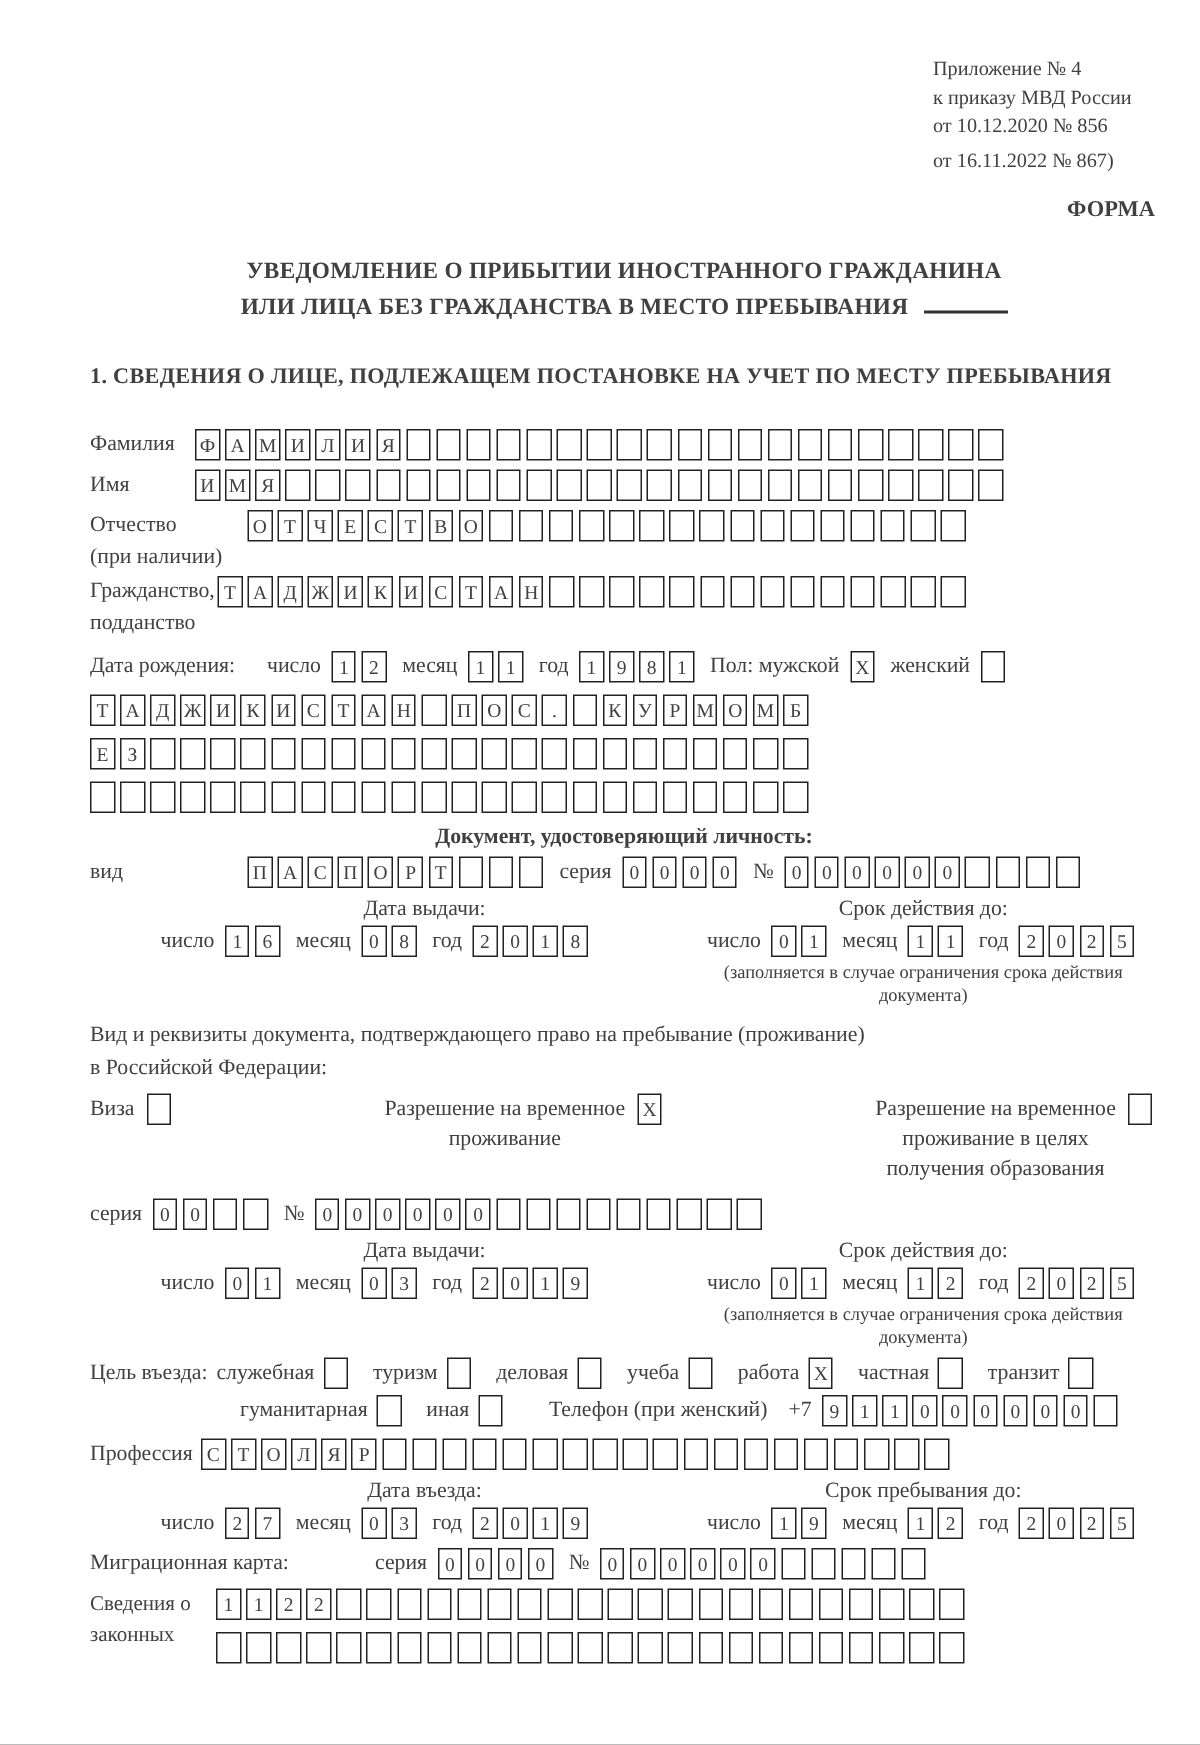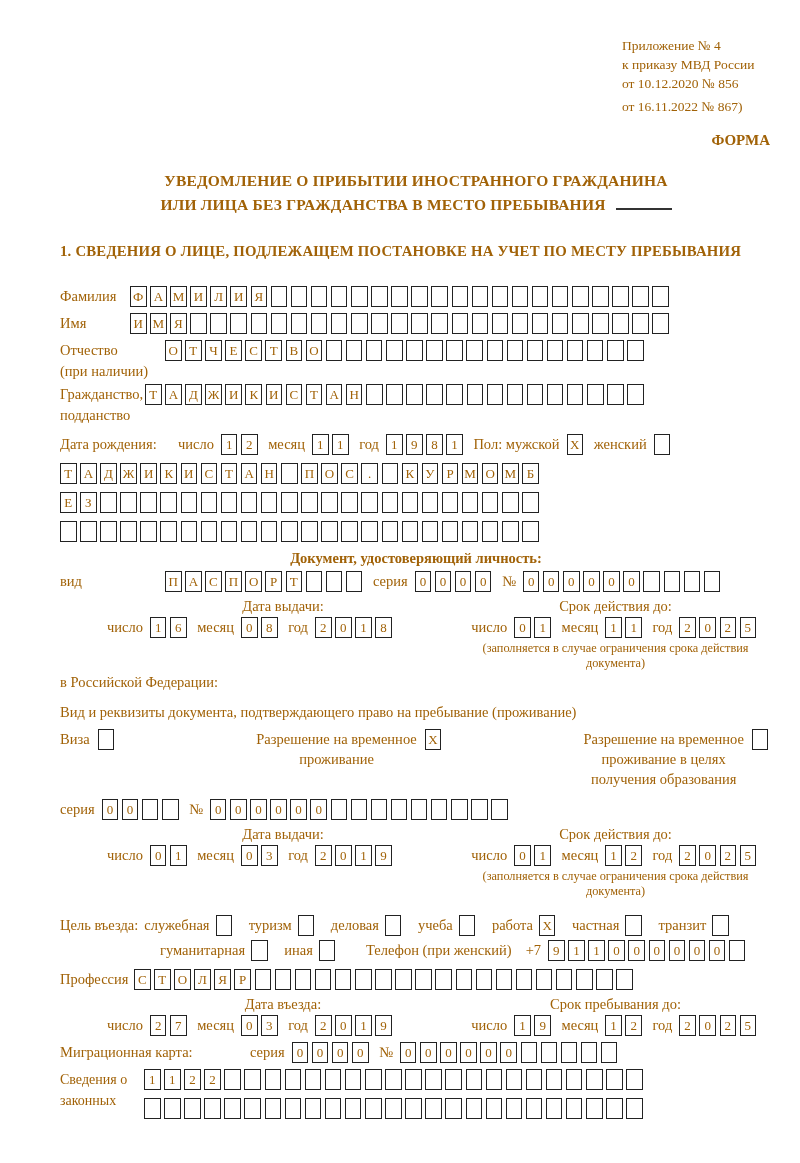--- a/index.html
+++ b/index.html
@@ -1,20 +1,20 @@
 <!DOCTYPE html>
 <html><head>
 <meta charset="utf-8">
 <style>
   * { box-sizing: border-box; margin: 0; padding: 0; }
   html,body { background:#888; }
   .page {
     width: 800px; height: 1163px; background: #ffffff; margin: 0 auto;
     font-family: "Liberation Serif", "DejaVu Serif", serif;
-    color: #a16207; position: relative;
+    color: #404040; position: relative;
     padding: 36px 28px 10px 60px;
   }
   .appendix { margin-left: 562px; font-size: 13.5px; line-height: 19px; }
   .appendix .gap { height: 4px; }
   .forma { text-align: right; font-weight: bold; font-size: 15px; margin-top: 16px; padding-right: 2px; }
   .title { text-align: center; font-weight: bold; font-size: 15.5px; line-height: 24px; margin-top: 20px; letter-spacing: 0.2px; }
   .blank-line { display:inline-block; width: 56px; border-bottom: 2px solid #333; height: 12px; margin-left: 10px; }
   .sec-heading { font-weight: bold; font-size: 14.8px; margin-top: 26px; letter-spacing: 0.2px; }
 
   .row { display: flex; align-items: flex-start; }
@@ -41,21 +41,21 @@
   .dc-line { display: flex; align-items: flex-start; margin-top: 2px; }
   .small-note { font-size: 12.3px; text-align: center; margin-top: 3px; }
 
   .center-bold { text-align: center; font-weight: bold; font-size: 14.5px; }
   .plain { font-size: 14.5px; line-height: 22px; }
 
   .chk-row { display: flex; justify-content: space-between; margin-top: 6px; }
   .chk-item { display: flex; align-items: flex-start; }
   .chk-item .txt { font-size: 14.5px; line-height: 20px; margin-right: 8px; }
   .chk-item .txt.center { text-align: center; }
-  .purpose-row { display: flex; align-items: flex-start; margin-top: 16px; }
+  .purpose-row { display: flex; align-items: flex-start; margin-top: 6px; }
   .purpose-row .opt { display: flex; align-items: flex-start; margin-right: 13px; }
   .purpose-row .opt .txt { font-size: 14.5px; line-height: 21px; margin-right: 6px; white-space: nowrap; }
   .stack > .cells { margin-bottom: 8px; }
   .mt2{margin-top:2px}.mt4{margin-top:4px}.mt6{margin-top:6px}.mt8{margin-top:8px}
   .mt10{margin-top:10px}
 </style>
 </head>
 <body>
 
 <div class="page">
@@ -401,22 +401,22 @@
             <span class="cell">2</span>
             <span class="cell">0</span>
             <span class="cell">2</span>
             <span class="cell">5</span>
           </div>
       </div>
       <div class="small-note">(заполняется в случае ограничения срока действия документа)</div>
     </div>
   </div>
 
+  <div class="plain mt8">Вид и реквизиты документа, подтверждающего право на пребывание (проживание)</div>
   <div class="plain">в Российской Федерации:</div>
-  <div class="plain mt8">Вид и реквизиты документа, подтверждающего право на пребывание (проживание)</div>
 
   <div class="chk-row">
     <div class="chk-item">
       <span class="txt">Виза</span>
       <div class="cells">
           <span class="cell"></span>
         </div>
     </div>
     <div class="chk-item">
       <span class="txt center">

